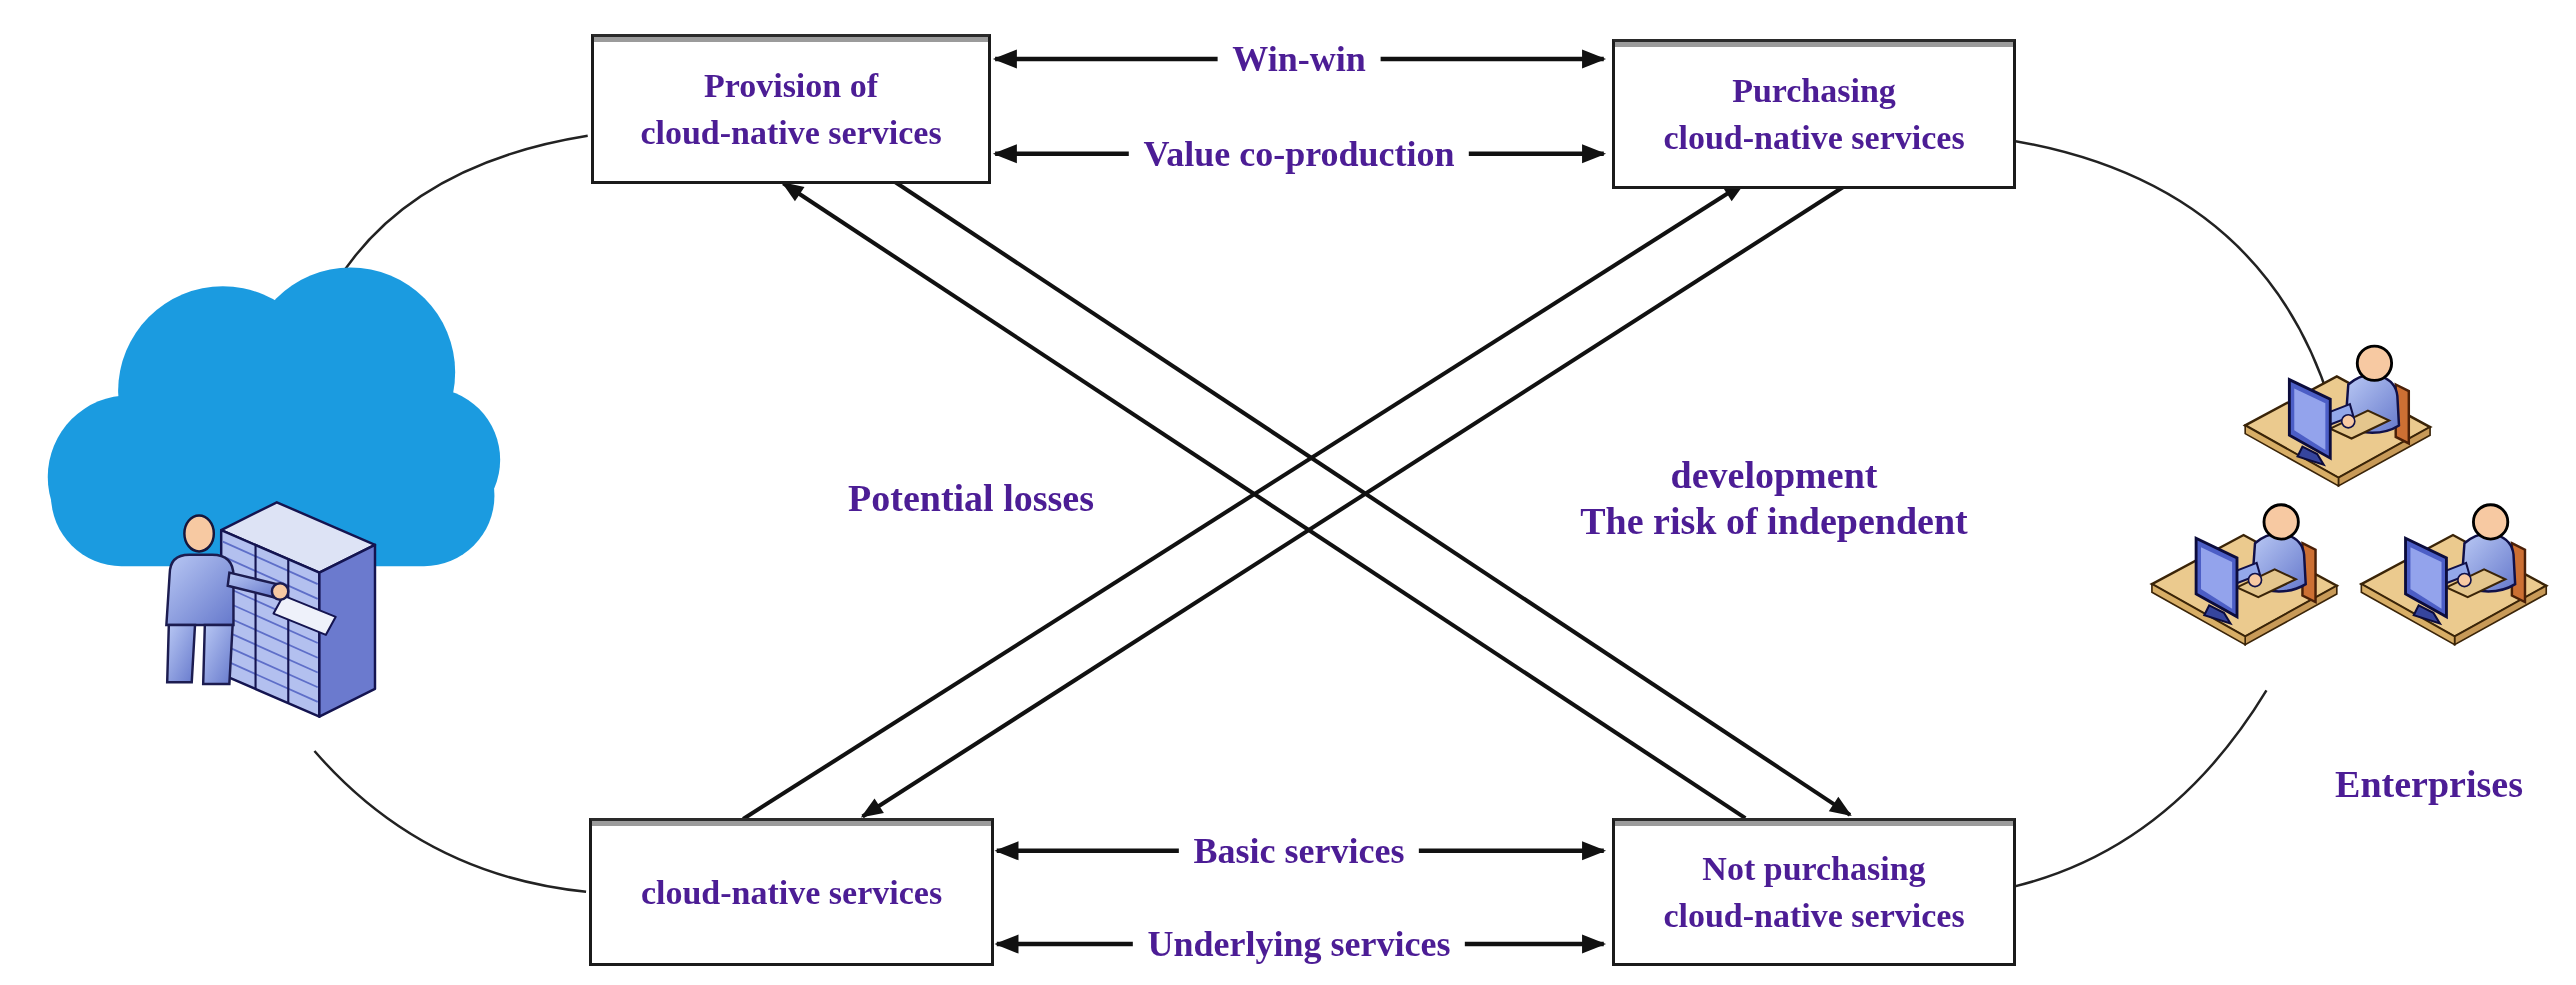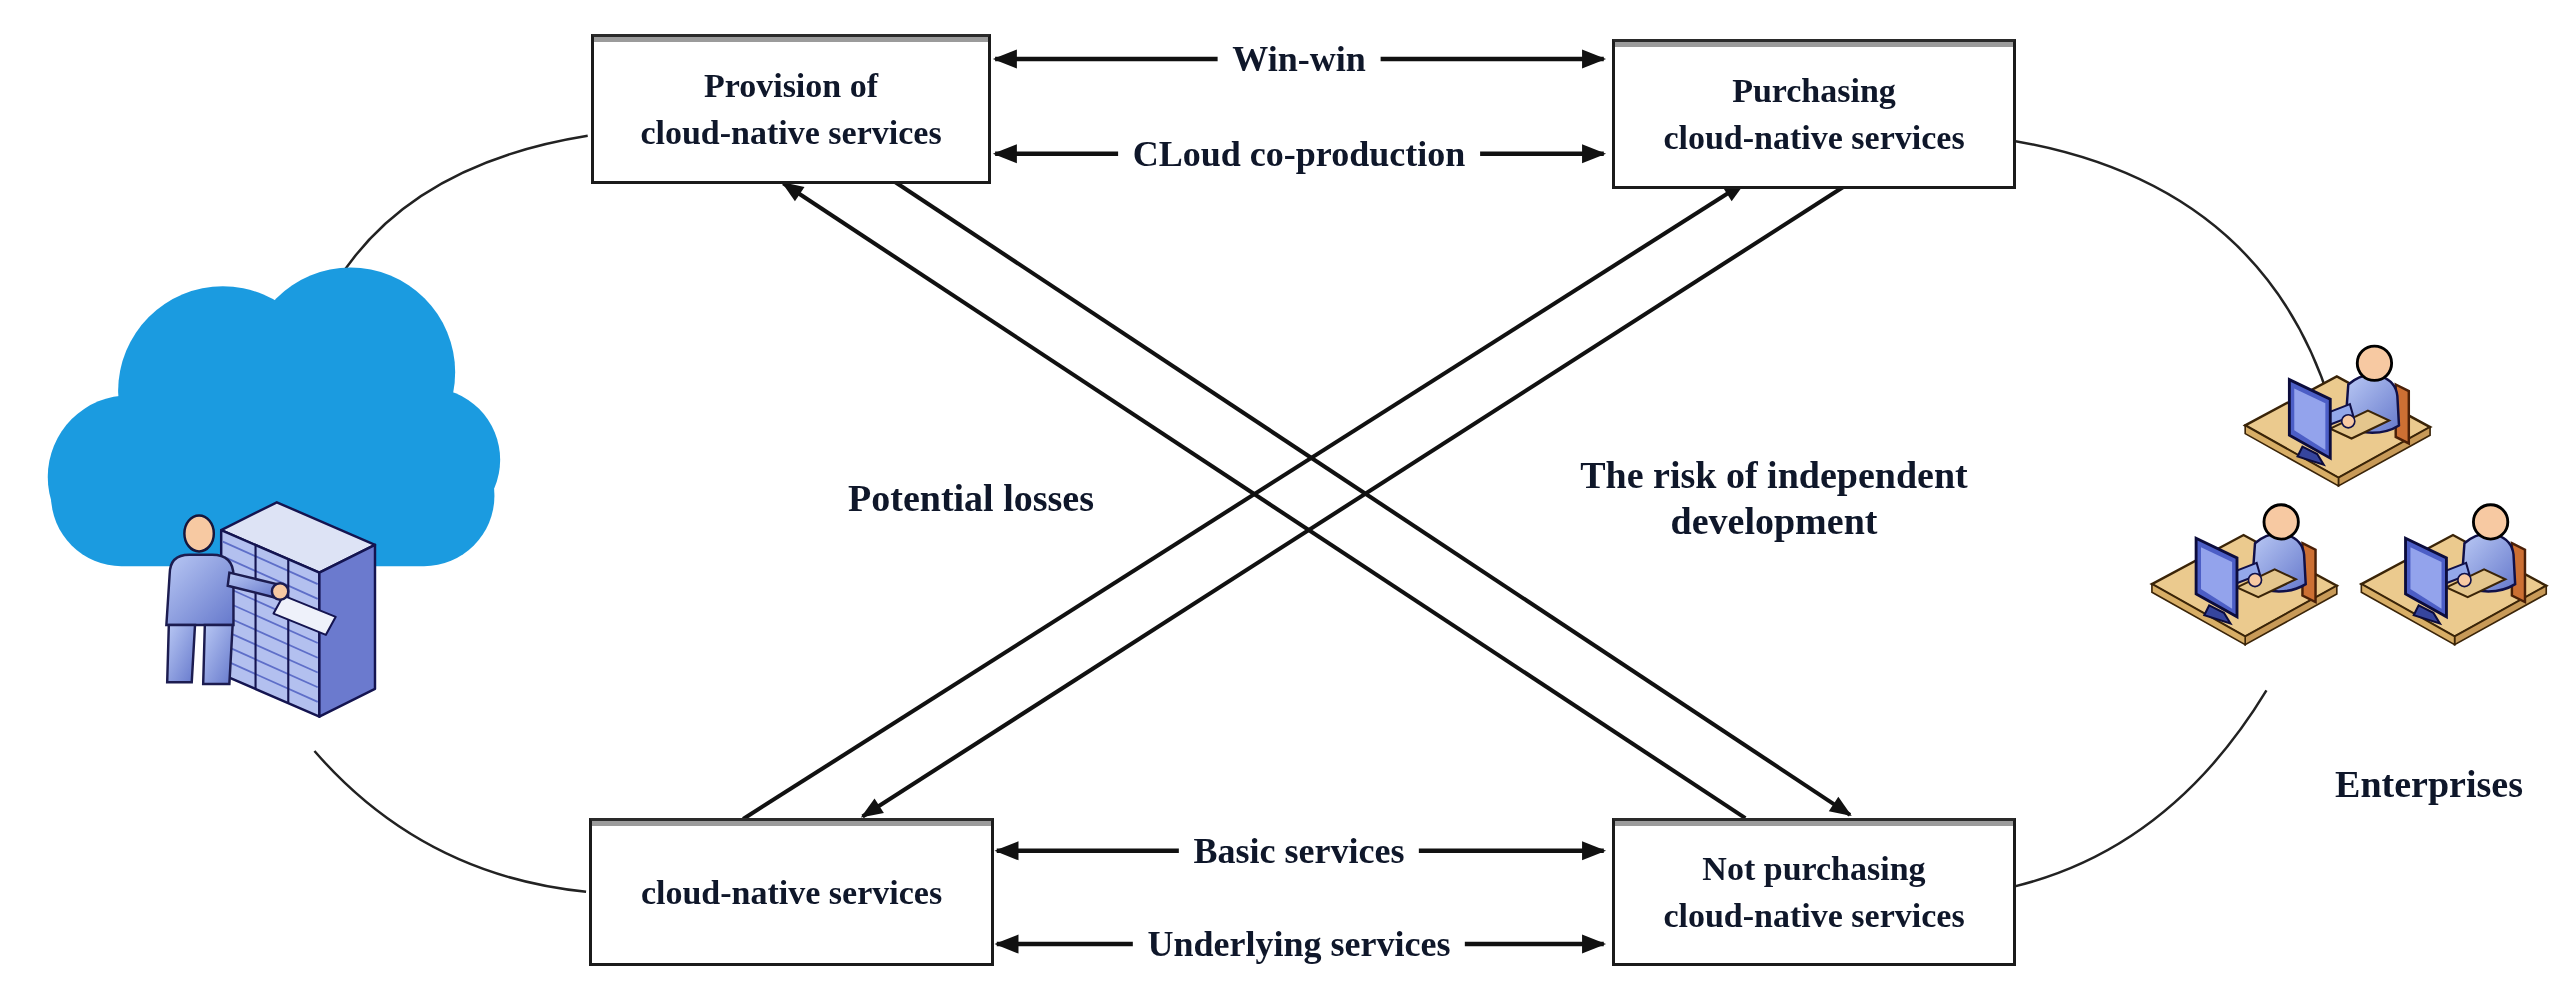--- a/index.html
+++ b/index.html
@@ -1,20 +1,20 @@
 <!DOCTYPE html>
 <html style="font-size:13px"><head>
 <meta charset="utf-8">
 <style>
   html,body{margin:0;padding:0;background:#ffffff;}
   body{width:2576px;height:985px;overflow:hidden;}
   .canvas{
     position:relative;width:2576px;height:985px;
     font-family:"Liberation Serif","DejaVu Serif",serif;
-    color:#0f172a;
+    color:#4c1d95;
   }
   .layer{position:absolute;left:0;top:0;width:2576px;height:985px;}
   .sbox{
     position:absolute;background:#ffffff;
     border:3.3px solid #1b1b1b;border-top:3.3px solid #2a2a2a;
     box-shadow:inset 0 4.9px 0 #9b9b9b;
     display:flex;flex-direction:column;align-items:center;justify-content:center;
     text-align:center;font-weight:bold;font-size:34px;line-height:47px;
   }
   .rel{
@@ -147,26 +147,26 @@
   <div class="sbox" style="left:589px;top:818px;width:399px;height:142px;">
     <div>cloud-native services</div>
   </div>
 
   <div class="sbox" style="left:1612px;top:818px;width:398px;height:142px;">
     <div>Not purchasing</div>
     <div>cloud-native services</div>
   </div>
 
   <div class="rel" style="left:1299px;top:59px;text-align:center;">Win-win</div>
-  <div class="rel" style="left:1299px;top:154px;">CLoud co-production</div>
+  <div class="rel" style="left:1299px;top:154px;">Value co-production</div>
   <div class="rel" style="left:1299px;top:851px;">Basic services</div>
   <div class="rel" style="left:1299px;top:944px;">Underlying services</div>
 
   <div class="centerlbl" style="left:971px;top:498px;">Potential losses</div>
   <div class="centerlbl" style="left:1774px;top:498px;">
+    <div>development</div>
     <div>The risk of independent</div>
-    <div>development</div>
   </div>
 
   <div class="actorlbl" style="left:2429px;top:784px;">Enterprises</div>
 
 </div>
 
 
 </body></html>

